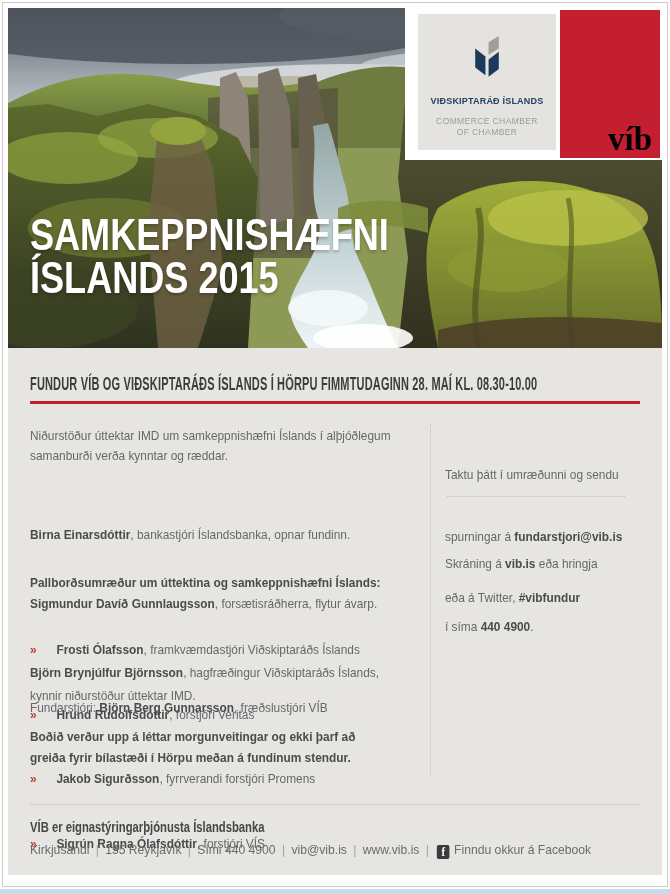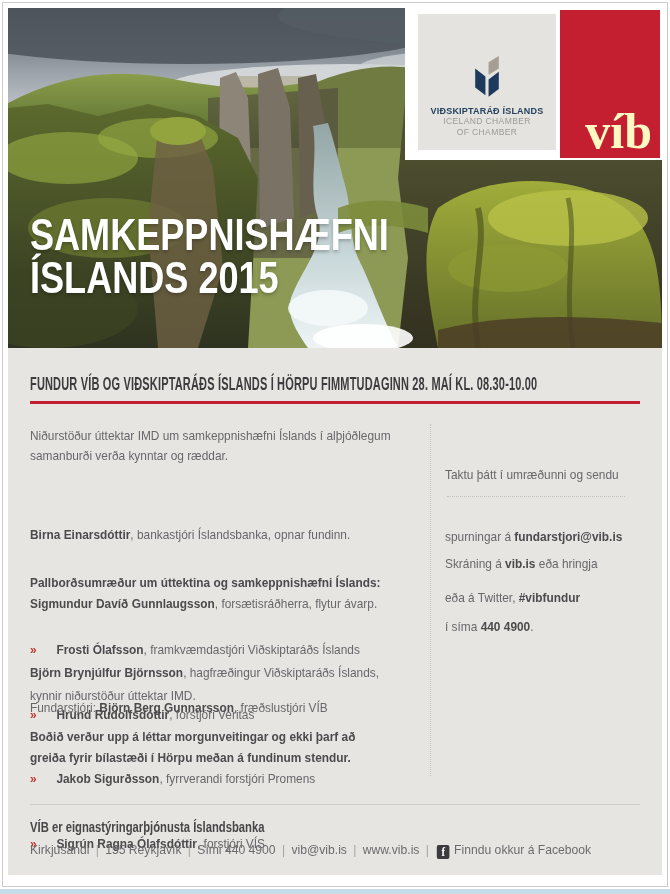--- a/index.html
+++ b/index.html
@@ -18,33 +18,33 @@
     font-size:44px;line-height:43px;letter-spacing:0px;white-space:pre;
     transform:scaleX(0.82);transform-origin:0 0;
     text-shadow:0 2px 4px rgba(0,0,0,.25);
   }
 
   
   .logo-panel{position:absolute;left:405px;top:8px;width:257px;height:152px;background:#ffffff;}
   .chamber-box{
     position:absolute;left:13px;top:6px;width:138px;height:136px;background:#e4e3e0;
     display:flex;flex-direction:column;align-items:center;justify-content:flex-end;
-    padding-bottom:12px;box-sizing:border-box;text-align:center;
+    padding-bottom:12px;box-sizing:border-box;text-align:center;gap:10px;
   }
   .chamber-mark{margin-bottom:6px;}
   .chamber-name{font-size:9px;font-weight:bold;color:#24425f;letter-spacing:.2px;white-space:pre;}
   .chamber-sub{font-size:8.5px;color:#9b9b95;letter-spacing:.4px;line-height:11px;white-space:pre;}
   .vib-box{
     position:absolute;left:155px;top:2px;width:100px;height:148px;background:#c31f30;
     display:flex;align-items:flex-end;justify-content:flex-end;box-sizing:border-box;
     padding:0 8px 2px 0;
   }
   .vib-wordmark{
-    font-family:"Liberation Serif",serif;font-weight:bold;color:#fef9c3;
-    font-size:50px;line-height:1.0;margin-top:32px;
+    font-family:"Liberation Serif",serif;font-weight:bold;color:#000000;
+    font-size:33px;line-height:1.0;margin-top:32px;
   }
 
   
   .body-bg{position:absolute;left:8px;top:348px;width:654px;height:527px;background:#e7e5e2;}
 
   .info-heading{
     position:absolute;left:30px;top:374px;color:#3c3c3e;font-weight:bold;font-size:18px;
     white-space:pre;transform:scaleX(0.61);transform-origin:0 0;letter-spacing:.3px;
   }
   .red-rule{position:absolute;left:30px;top:401px;width:610px;height:3px;background:#c31f30;}
@@ -158,21 +158,21 @@
   <div class="event-title"><span>SAMKEPPNISHÆFNI</span><br><span>ÍSLANDS 2015</span></div>
 
   <div class="logo-panel">
     <div class="chamber-box">
       <svg class="chamber-mark" width="44" height="44" viewBox="0 0 56 56">
         <polygon points="13,16 26,26 26,50 13,40" fill="#1d3a5c"></polygon>
         <polygon points="43,20 30,30 30,52 43,42" fill="#1d3a5c"></polygon>
         <polygon points="30,8 43,0 43,16 30,24" fill="#a59e94"></polygon>
       </svg>
       <div class="chamber-name">VIÐSKIPTARÁÐ ÍSLANDS</div>
-      <div class="chamber-sub"><span>ICELAND CHAMBER</span><br><span>OF CHAMBER</span></div>
+      <div class="chamber-sub"><span>COMMERCE CHAMBER</span><br><span>OF CHAMBER</span></div>
     </div>
     <div class="vib-box">
       <div class="vib-wordmark">víb</div>
     </div>
   </div>
 
   <div class="body-bg"></div>
 
   <div class="info-heading">FUNDUR VÍB OG VIÐSKIPTARÁÐS ÍSLANDS Í HÖRPU FIMMTUDAGINN 28. MAÍ KL. 08.30-10.00</div>
   <div class="red-rule"></div>

